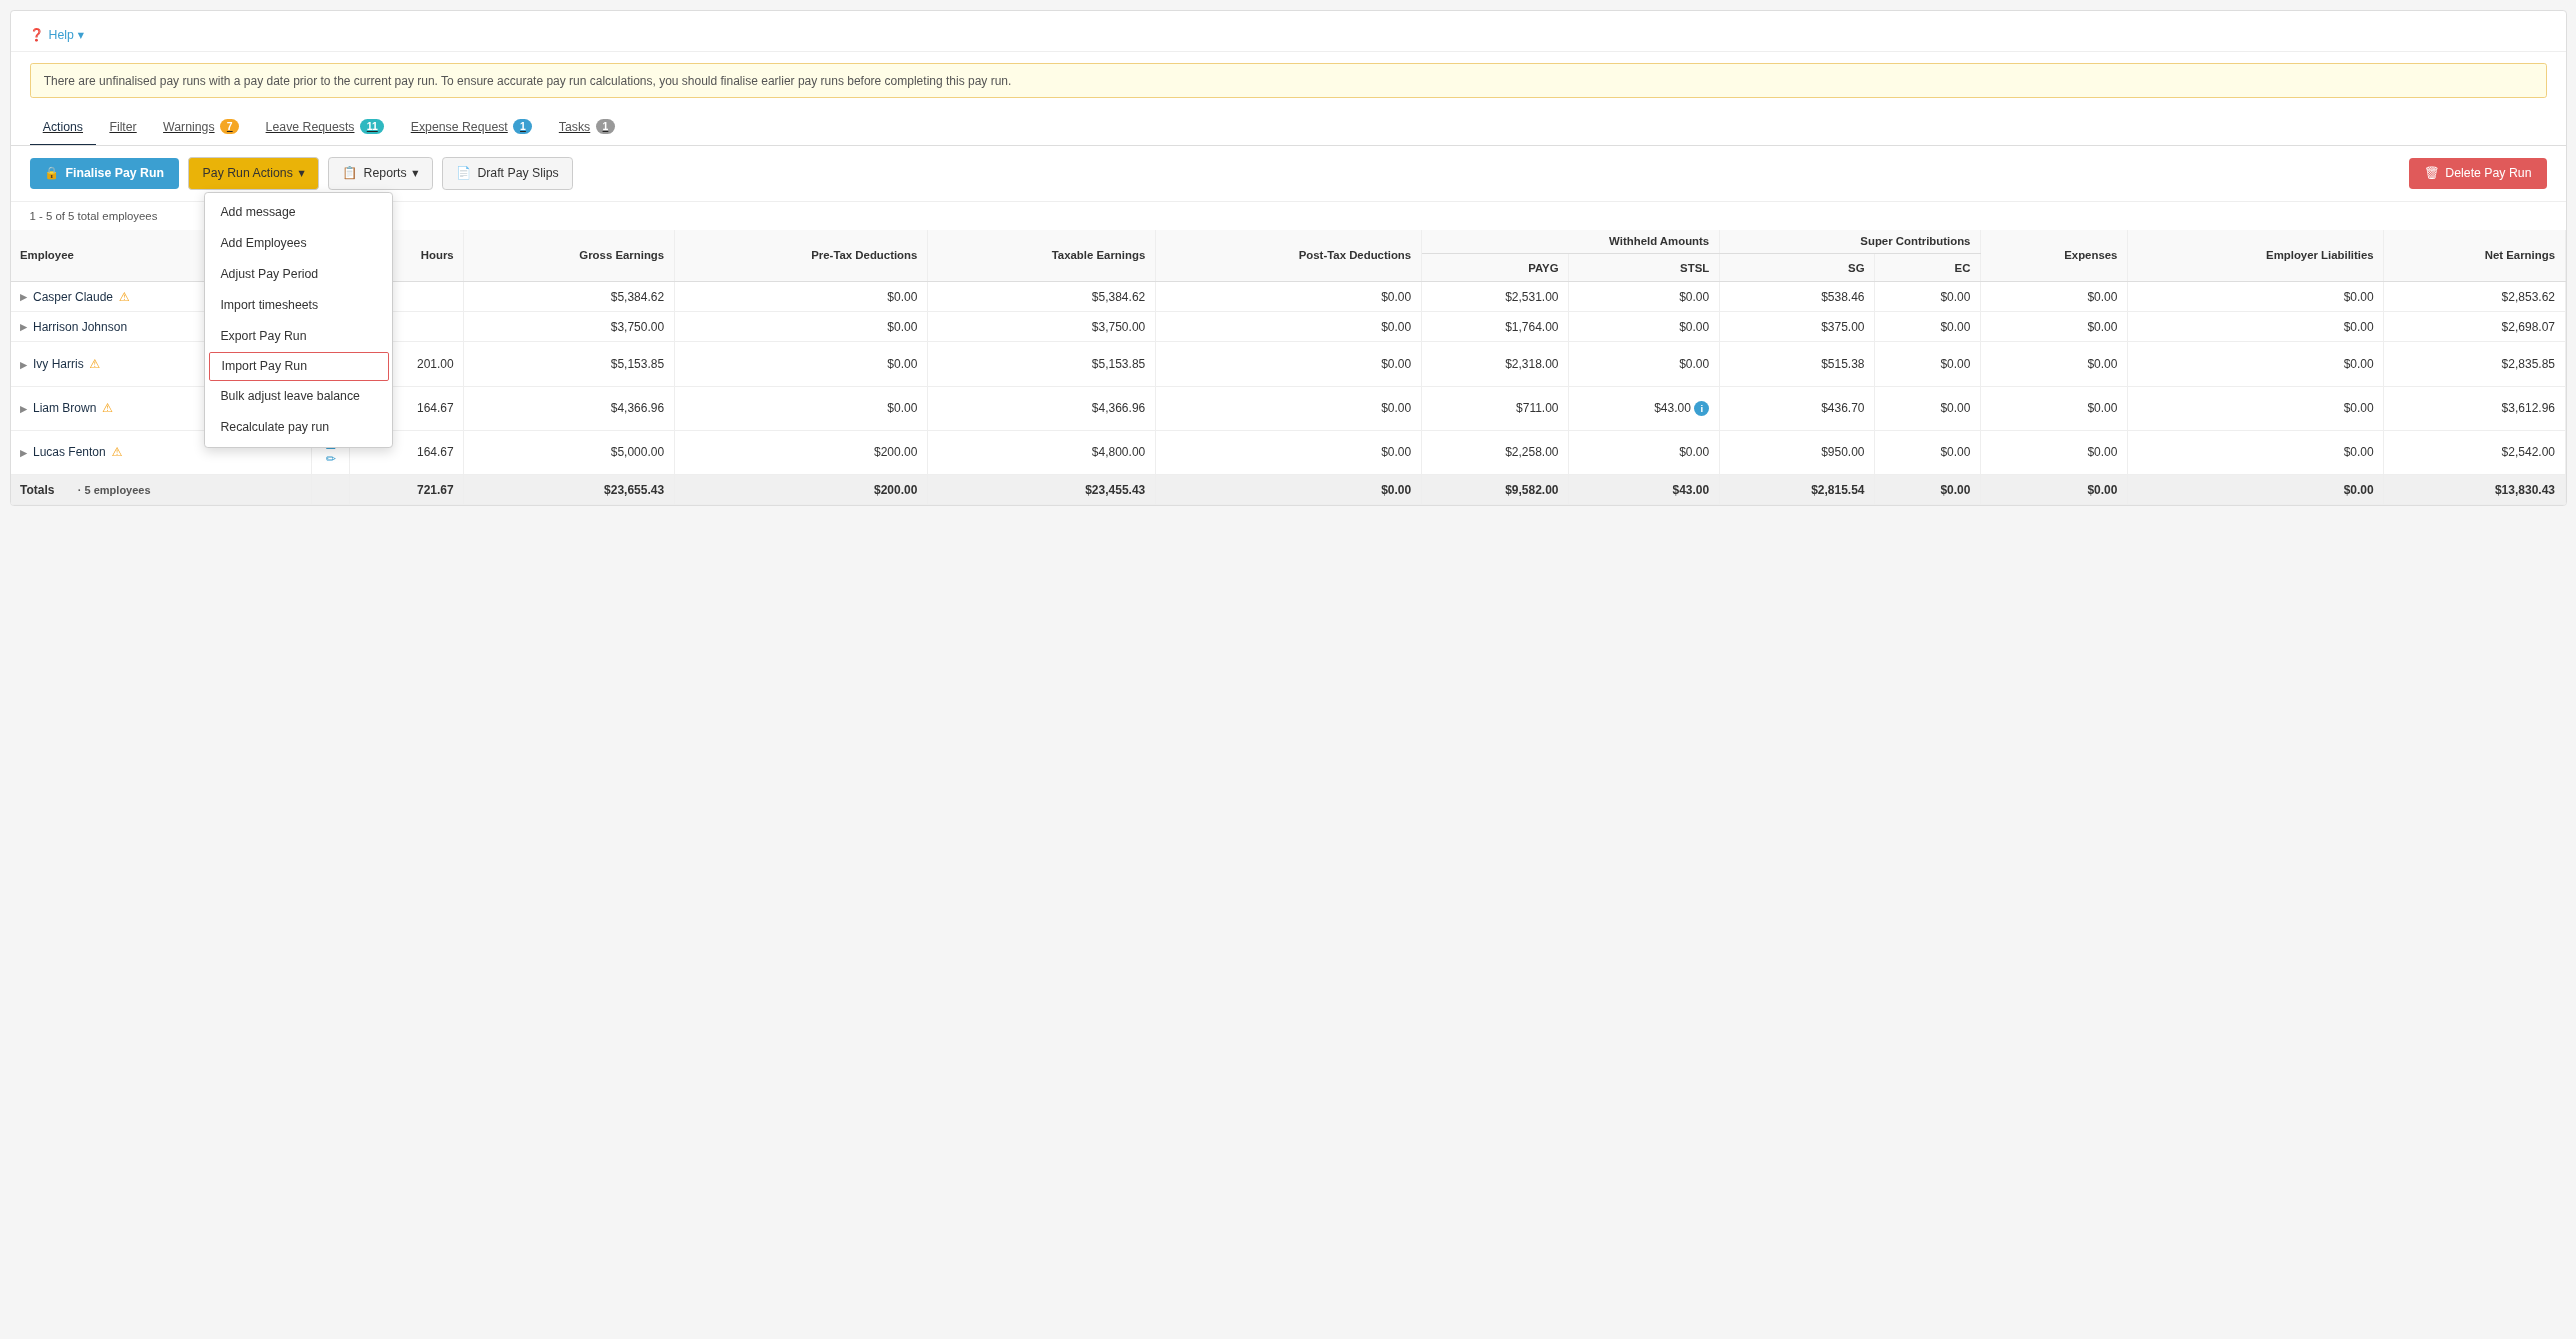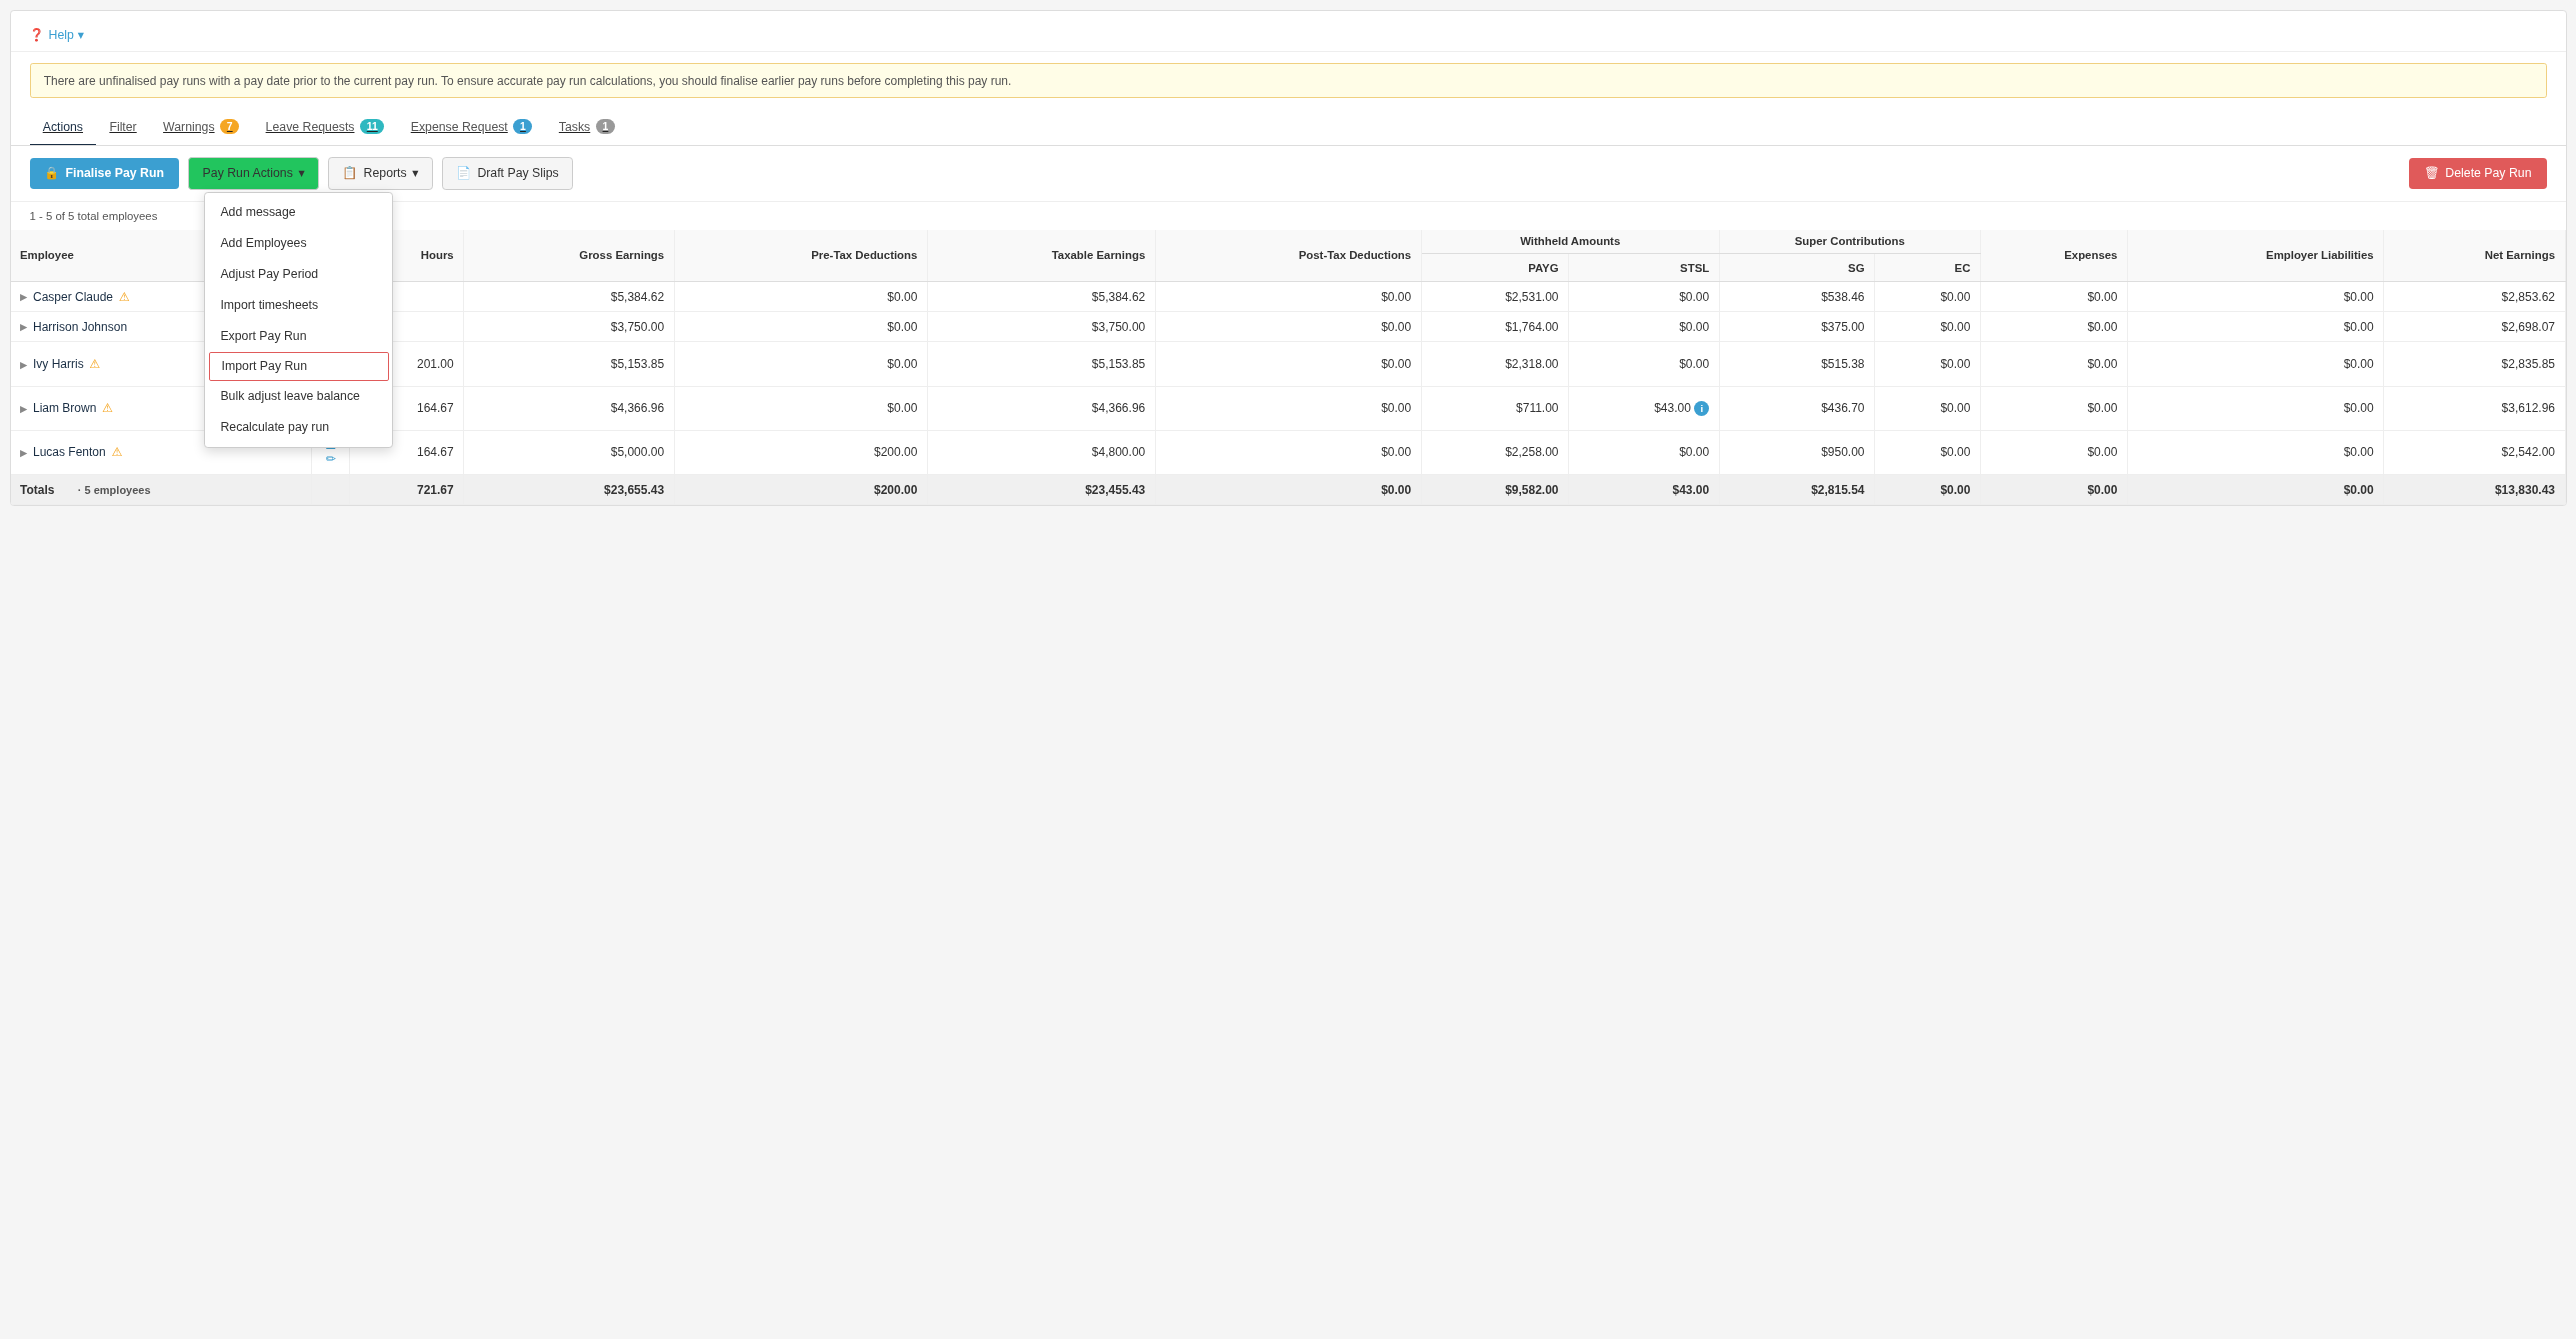--- a/index.html
+++ b/index.html
@@ -14,42 +14,42 @@
     .tabs { display: flex; gap: 0; padding: 0 19px; border-bottom: 0.9px solid #ddd; margin-top: 7.6px; text-decoration: underline; }
     .tab { padding: 9.5px 13.2px; cursor: pointer; font-size: 12.3px; color: #555; border-bottom: 1.9px solid transparent; display: flex; align-items: center; gap: 5.7px; }
     .tab.active { color: #1a2e44; border-bottom: 1.9px solid #1a2e44; font-weight: 500; }
     .badge { border-radius: 9.5px; padding: 1.9px 6.6px; font-size: 10.4px; font-weight: bold; color: white; }
     .badge-yellow { background: #f5a623; }
     .badge-teal { background: #2eb8c0; }
     .badge-blue { background: #3b9fd1; }
     .badge-gray { background: #999; }
     .toolbar { display: flex; align-items: center; gap: 9.5px; padding: 11.4px 19px; border-bottom: 0.9px solid #eee; }
     .btn-finalise { background: #3b9fd1; color: white; border: none; padding: 8.5px 15px; border-radius: 3.8px; cursor: pointer; font-size: 12.3px; font-weight: 600; display: flex; align-items: center; gap: 5.7px; }
-    .btn-actions { background: #22c55e; color: #333; border: 0.9px solid #ccc; padding: 8.5px 13.2px; border-radius: 3.8px; cursor: pointer; font-size: 12.3px; display: flex; align-items: center; gap: 5.7px; }
+    .btn-actions { background: #eab308; color: #333; border: 0.9px solid #ccc; padding: 8.5px 13.2px; border-radius: 3.8px; cursor: pointer; font-size: 12.3px; display: flex; align-items: center; gap: 5.7px; }
     .btn-reports { background: #f5f5f5; color: #333; border: 0.9px solid #ccc; padding: 8.5px 13.2px; border-radius: 3.8px; cursor: pointer; font-size: 12.3px; display: flex; align-items: center; gap: 5.7px; }
     .btn-draft { background: #f5f5f5; color: #333; border: 0.9px solid #ccc; padding: 8.5px 13.2px; border-radius: 3.8px; cursor: pointer; font-size: 12.3px; display: flex; align-items: center; gap: 5.7px; }
     .btn-delete { background: #e05a5a; color: white; border: none; padding: 8.5px 15px; border-radius: 3.8px; cursor: pointer; font-size: 12.3px; margin-left: auto; display: flex; align-items: center; gap: 5.7px; }
     .dropdown-wrapper { position: relative; }
     .dropdown-menu { position: absolute; top: 100%; left: 16px; background: white; border: 0.9px solid #ccc; border-radius: 3.8px; box-shadow: 0 3.8px 11.4px rgba(0,0,0,0.15); z-index: 100; min-width: 189px; padding: 3.8px 0; margin-top: 1.9px; }
     .dropdown-item { padding: 8.5px 15px; cursor: pointer; font-size: 12.3px; color: #333; white-space: nowrap; }
     .dropdown-item.highlighted { border: 1.9px solid #e05a5a; border-radius: 1.9px; margin: 0 3.8px; padding: 6.6px 11.4px; }
     .employee-count { padding: 7.6px 19px; font-size: 11.4px; color: #555; }
     table { width: 100%; border-collapse: collapse; font-size: 12px; }
     thead tr { background: #f9f9f9; }
     th { padding: 7.6px 9.5px; text-align: right; font-weight: 600; color: #333; border-bottom: 1.9px solid #ddd; border-right: 0.9px solid #eee; font-size: 11.4px; }
     th.left { text-align: left; }
     td { padding: 7.6px 9.5px; text-align: right; border-bottom: 0.9px solid #eee; border-right: 0.9px solid #eee; color: #333; }
     td.left { text-align: left; }
     .employee-name { display: flex; align-items: center; gap: 5.7px; font-weight: 500; color: #1a2e44; }
     .chevron { color: #888; font-size: 9.5px; }
     .warn-icon { color: #f5a623; font-size: 12.3px; }
     .icon-btn { color: #3b9fd1; cursor: pointer; font-size: 12.3px; }
     .totals-row td { font-weight: 700; background: #f0f0f0; }
     .totals-label { color: #555; font-size: 11px; margin-left: 20px; }
-    .group-header { text-align: center; border-left: 0.9px solid #eee; padding: 5.7px 9.5px; font-weight: 600; font-size: 11.4px; }
+    .group-header { border-left: 0.9px solid #eee; padding: 5.7px 9.5px; font-weight: 600; font-size: 11.4px; }
     .sub-header th { background: #f9f9f9; }
     .info-icon-small { width: 15px; height: 15px; border-radius: 50%; background: #3b9fd1; color: white; display: inline-flex; align-items: center; justify-content: center; font-size: 9.5px; font-weight: bold; cursor: pointer; }
   </style>
 </head>
 <body>
 
 <div class="page">
 
   <div class="header">
     <div class="help-btn">

